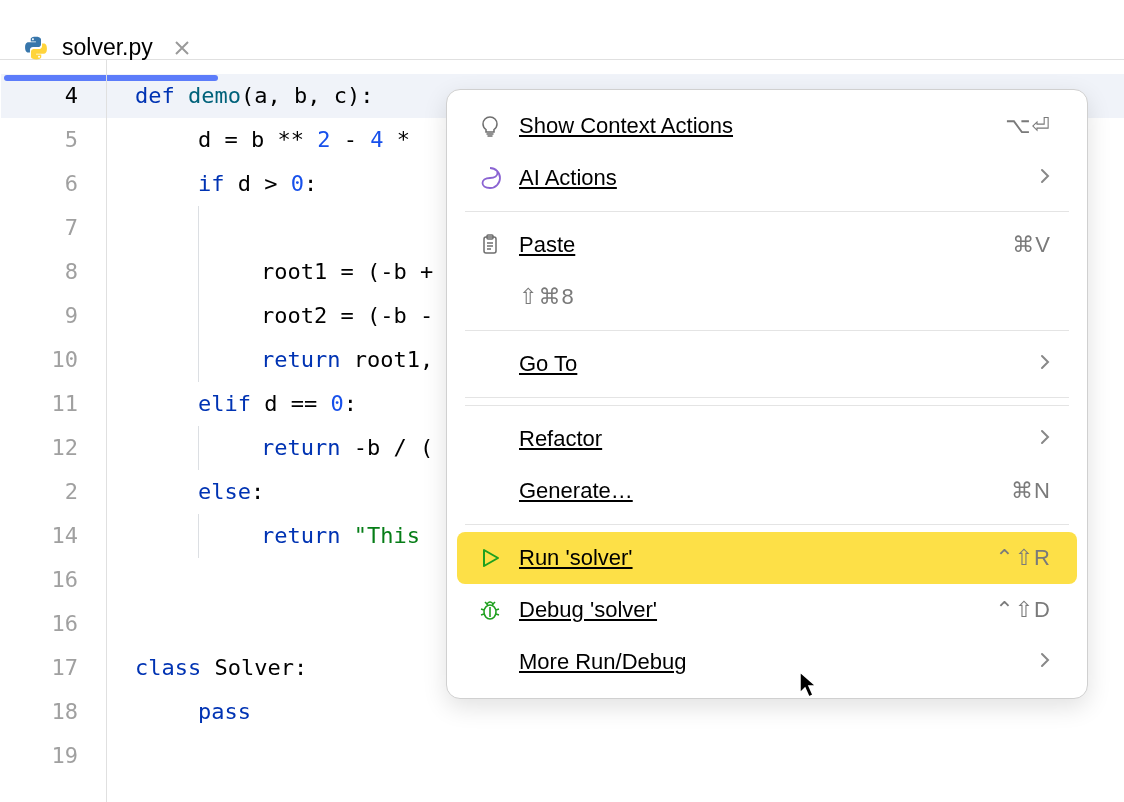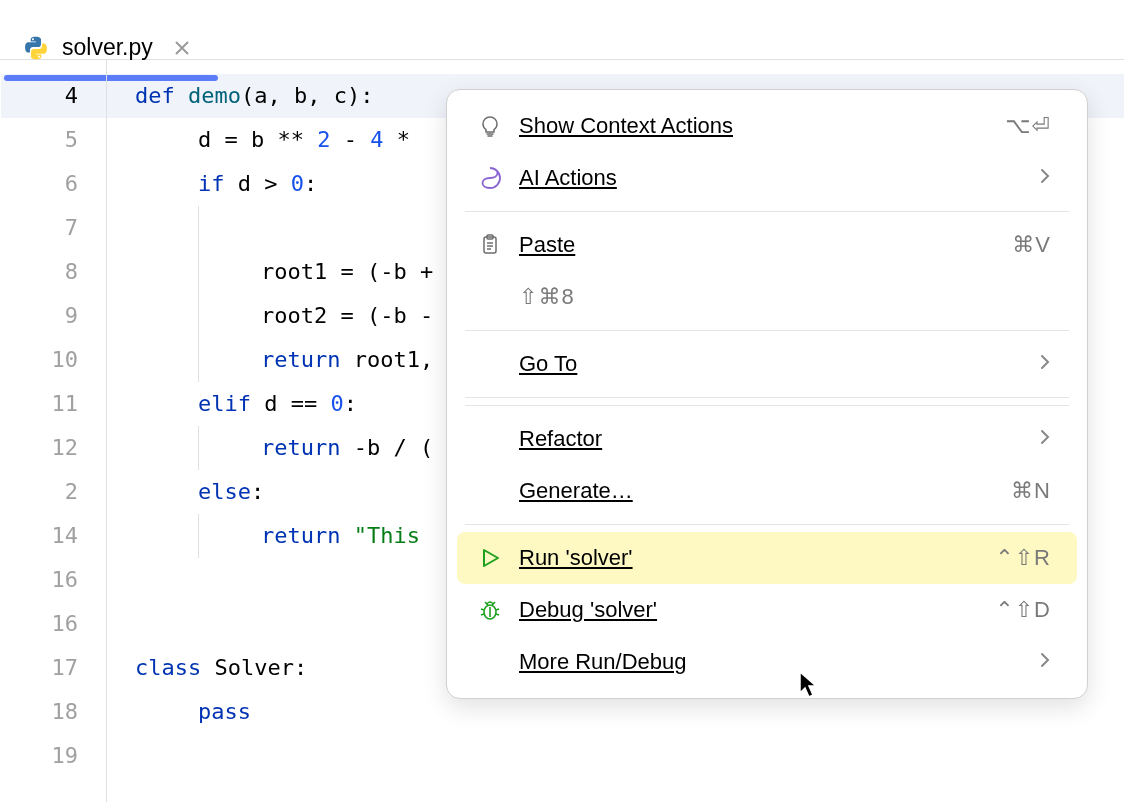--- a/index.html
+++ b/index.html
@@ -137,21 +137,21 @@
     .menu-item {
       display: flex;
       align-items: center;
       height: 52px;
       padding: 0 26px 0 18px;
       gap: 14px;
       margin: 0 10px;
       border-radius: 8px;
     }
     .menu-item.highlighted {
-      background: #fef9c3;
+      background: #fde047;
     }
     .menu-icon {
       width: 30px;
       height: 30px;
       display: flex;
       align-items: center;
       justify-content: center;
       flex-shrink: 0;
     }
     .menu-icon.blank {

